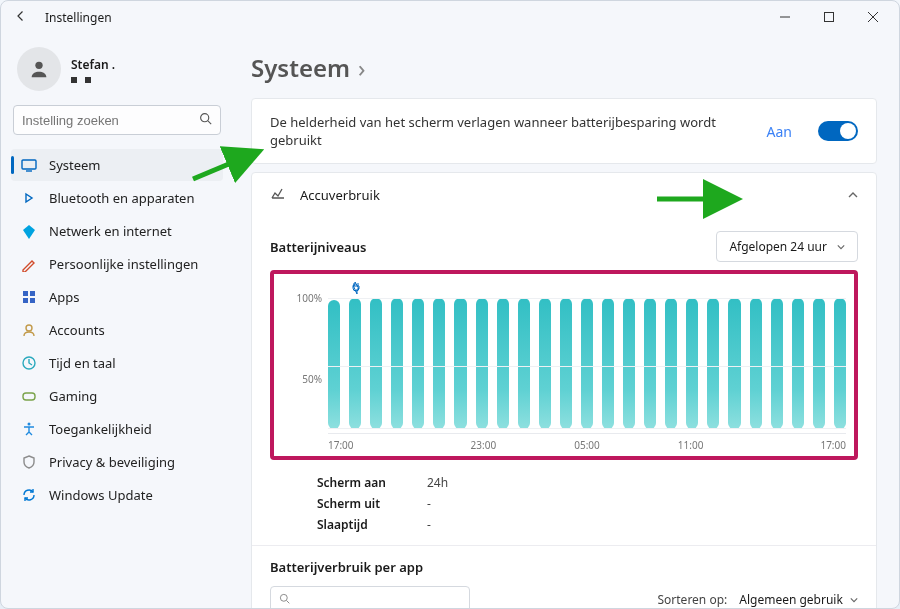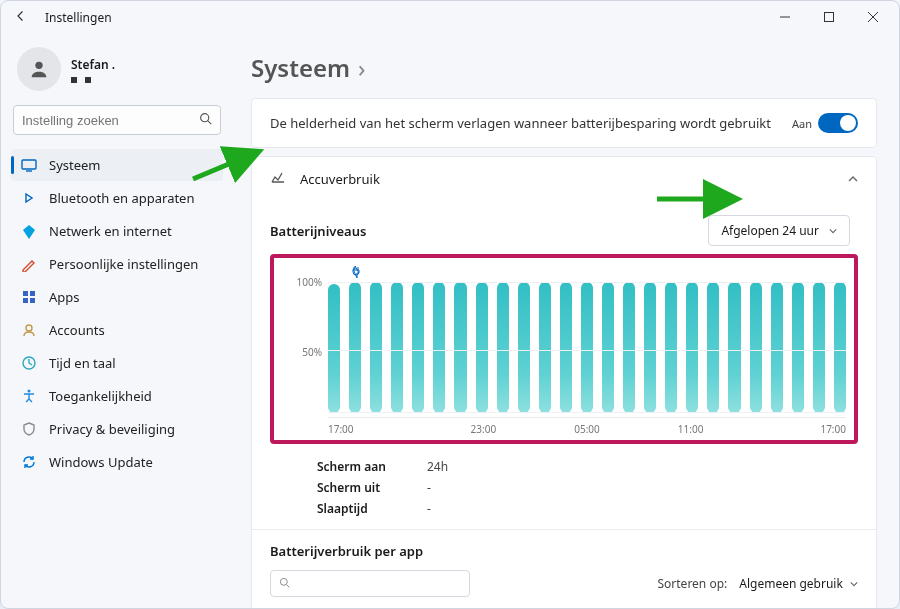--- a/index.html
+++ b/index.html
@@ -50,47 +50,47 @@
   .navicon { width:16px; height:16px; flex-shrink:0; display:inline-flex; align-items:center; justify-content:center;}
   
   .content { flex:1; padding:12px 22px 10px 18px; overflow:auto; }
   .breadcrumb { font-size:24px; font-weight:600; margin:6px 0 14px 0; display:flex; align-items:baseline; gap:8px; }
   .breadcrumb .crumb1 { color:#555; font-weight:600;}
   .breadcrumb .sep { color:#888; font-weight:400;}
   .card { background:#fff; border:1px solid #e5e8ec; border-radius:4px; }
   .card + .card { margin-top:8px; }
   .row-brightness { display:flex; align-items:center; padding:14px 18px; font-size:13px; }
   .row-brightness .label { flex:1; color:#333; }
-  .toggle-label { color:#404040; margin-right:6px; font-size:11px;}
+  .toggle-label { color:#3b82f6; margin-right:26px; font-size:14px;}
   .toggle { width:40px; height:20px; border-radius:10px; background:#0067c0; position:relative; }
   .toggle::after { content:""; position:absolute; right:2px; top:2px; width:16px; height:16px; background:#fff; border-radius:50%;}
   .expander-head { display:flex; align-items:center; padding:12px 18px; font-size:13px; gap:14px; }
   .expander-head .hicon { color:#555; }
   .expander-head .htext { flex:1; }
   .expander-head .chev { color:#666; font-size:12px;}
   .inner { padding:4px 18px 14px 18px; }
-  .section-head { display:flex; align-items:center; margin:10px 8px 8px 0;gap:26px;}
+  .section-head { display:flex; align-items:center; margin:10px 0 8px 0;gap:26px;}
   .section-head .stitle { font-weight:600; font-size:13px; flex:1;}
   .range-btn { border:1px solid #d5d9df; background:#fff; border-radius:4px; padding:6px 12px; font-size:12px; display:flex; align-items:center; gap:10px; }
   .range-btn .dd { color:#666; font-size:10px;}
   
   .chartwrap { border:4px solid #be185d; border-radius:4px; padding:10px 4px 4px 16px; margin-bottom:14px; }
   .chartgrid {
     position:relative; height:150px; margin-left:38px; margin-right:4px;
     display:flex; align-items:flex-end; gap:9px; padding-bottom:4px;
     border-bottom:1px solid #e8eaee;
   }
   .chartgrid::before, .chartgrid::after, .chartgrid .gline {
     content:""; position:absolute; left:0; right:0; height:1px; background:#eef0f3;
   }
   .chartgrid .g100 { top:14px; }
   .chartgrid .g50 { top:82px; }
   .ylabels { position:absolute; left:-36px; top:0; bottom:0; width:32px; }
   .ylab { position:absolute; font-size:10px; color:#777; right:2px; transform:translateY(-50%);}
-  .ylab.l100 { top:14px; } .ylab.l50 { top:84px; }
+  .ylab.l100 { top:14px; } .ylab.l50 { top:95px; }
   .bar {
     flex:1 1 0; border-radius:6px 6px 6px 6px;
     background:linear-gradient(180deg,#32bfc4 0%, #5fd1d3 70%, #8ee0df 100%);
   }
   .plug { position:absolute; top:-2px; left:24px; color:#0067c0; font-size:11px;}
   .xlabels { display:flex; margin-left:38px; margin-right:4px; margin-top:4px; font-size:10px; color:#777; }
   .xlabels span { flex:1; }
   .xlabels span.r { text-align:right;} .xlabels span.c{text-align:center;}
   
   .stats { display:grid; grid-template-columns:110px auto; row-gap:4px; font-size:12px; margin-bottom:4px;margin-left:47px;}
@@ -223,20 +223,28 @@
             <span>Accounts</span>
           </div>
           <div class="navitem">
             <span class="navicon" style="color:#2aa9bd">
               <svg width="16" height="16" viewBox="0 0 16 16">
                 <circle cx="8" cy="8" r="6" fill="none" stroke="currentColor" stroke-width="1.4"></circle>
                 <path d="M8 4v4l3 2" fill="none" stroke="currentColor" stroke-width="1.4"></path>
               </svg>
             </span>
             <span>Tijd en taal</span>
+          </div>
+          <div class="navitem">
+            <span class="navicon" style="color:#7aa34a">
+              <svg width="16" height="16" viewBox="0 0 16 16">
+                <rect x="2" y="5" width="12" height="7" rx="3" fill="none" stroke="currentColor" stroke-width="1.4"></rect>
+              </svg>
+            </span>
+            <span>Gaming</span>
           </div>
           <div class="navitem">
             <span class="navicon" style="color:#1f8adf">
               <svg width="16" height="16" viewBox="0 0 16 16">
                 <circle cx="8" cy="3" r="1.5" fill="currentColor"></circle>
                 <path d="M3 6h10M8 6v5m-3 3 3-3 3 3" fill="none" stroke="currentColor" stroke-width="1.4"></path>
               </svg>
             </span>
             <span>Toegankelijkheid</span>
           </div>

